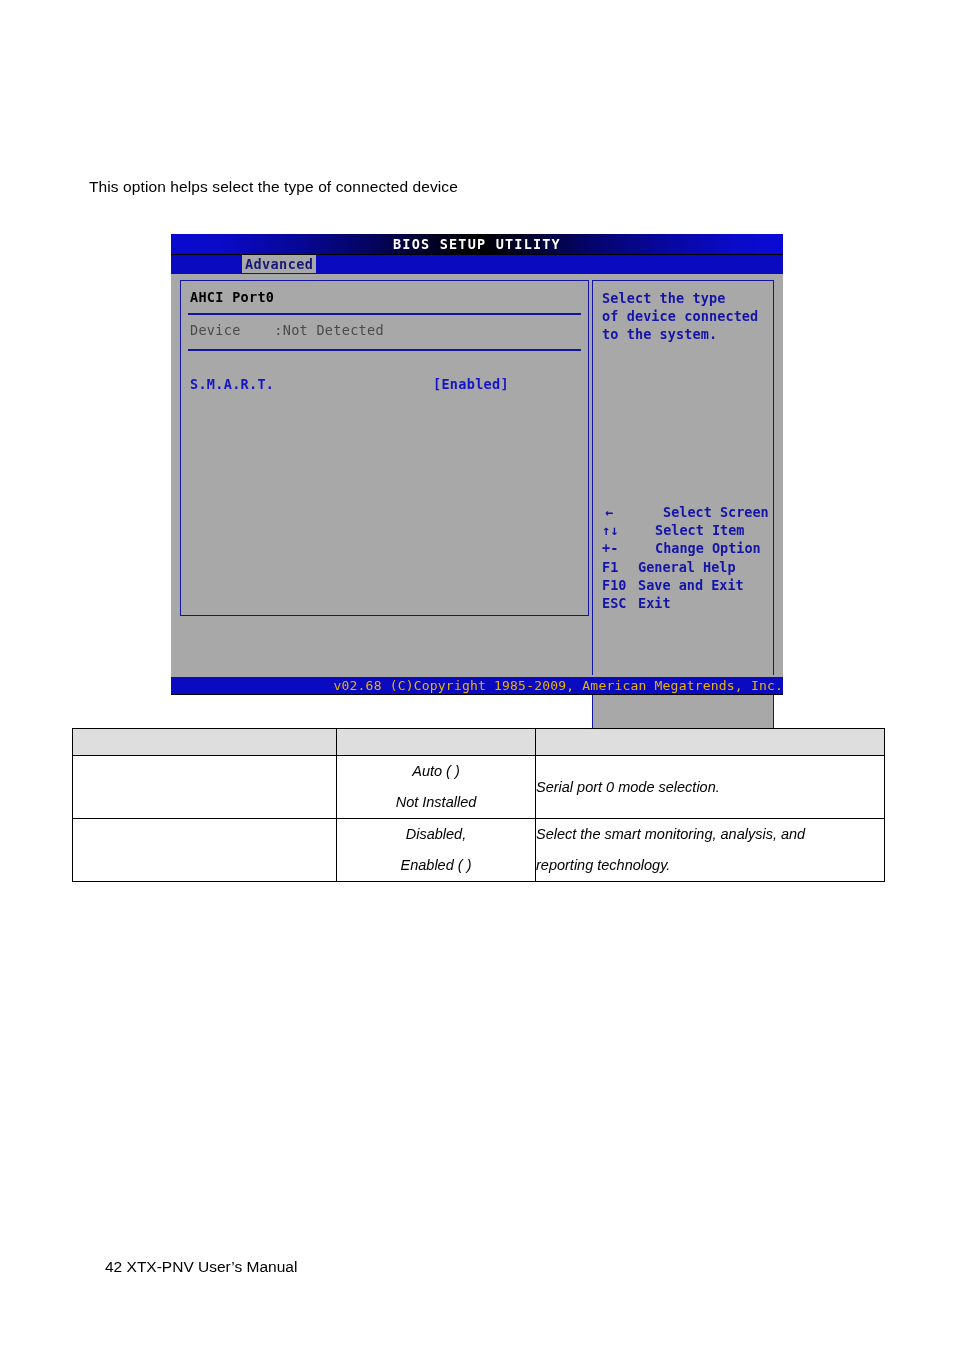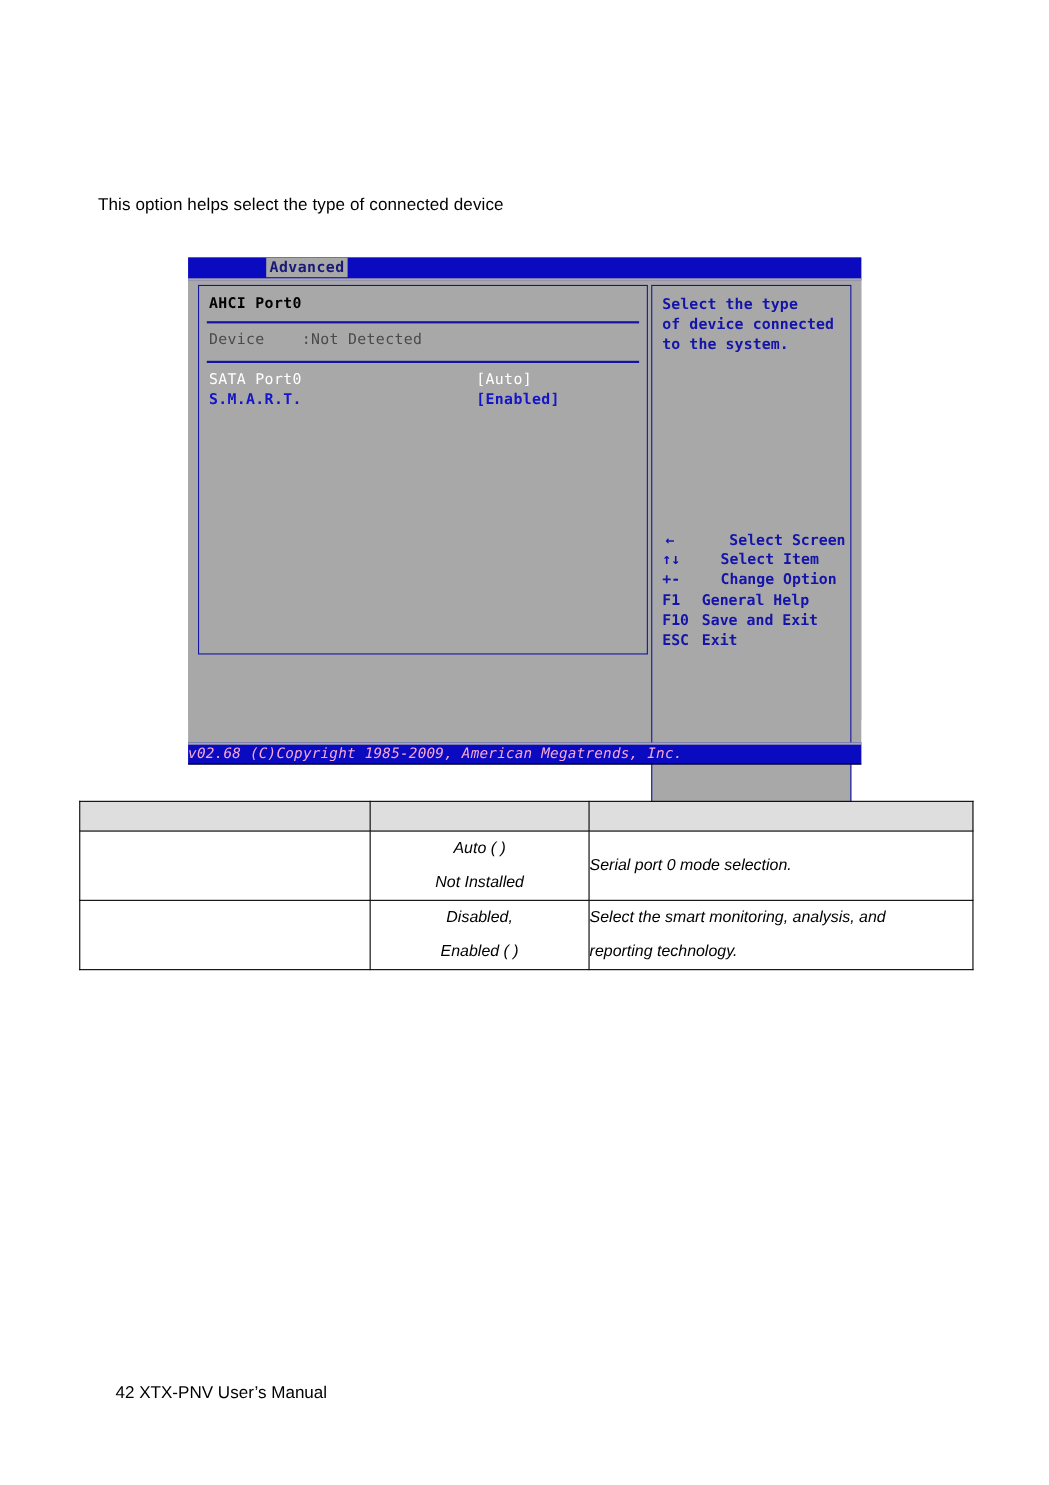--- a/index.html
+++ b/index.html
@@ -201,25 +201,24 @@
     background: #0a0ac0;
     border-top: 2px solid #a8a8a8;
     border-bottom: 1px solid #000000;
     box-sizing: border-box;
   }
   .bios-footer-text {
     position: absolute;
     left: 0;
     right: 0;
     top: 1px;
-    text-align: left;
-    color: #f9a8d4;
+    text-align: right;
+    color: #eab308;
     font-size: 13px;
     letter-spacing: 0.2px;
-    font-style: italic;
   }
 
   
   .opt-table {
     position: absolute;
     left: 72px;
     top: 728px;
     width: 809px;
     border-collapse: collapse;
     font-size: 14.5px;
@@ -260,36 +259,36 @@
     white-space: nowrap;
   }
 </style>
 </head>
 <body>
 
 <div class="intro-line">This option helps select the type of connected device</div>
 
 <div class="bios-window">
 
+  <div class="bios-titlebar">
+    <div class="bios-title-text">BIOS SETUP UTILITY</div>
+  </div>
 
   <div class="bios-tabbar">
     <div class="bios-tab-active">Advanced</div>
   </div>
 
   <div class="bios-body">
 
     <div class="panel-left">
       <div class="section-title">AHCI Port0</div>
       <div class="rule rule-top"></div>
       <div class="device-row">Device    :Not Detected</div>
       <div class="rule rule-bottom"></div>
 
-      <div class="opt-row selected">
-        <span class="opt-label">SATA Port0</span><span class="opt-val">[Auto]</span>
-      </div>
 
       <div class="opt-row normal">
         <span class="opt-label">S.M.A.R.T.</span><span class="opt-val">[Enabled]</span>
       </div>
     </div>
 
     <div class="panel-right">
       <div class="help-text">
         <div>Select the type</div>
         <div>of device connected</div>

